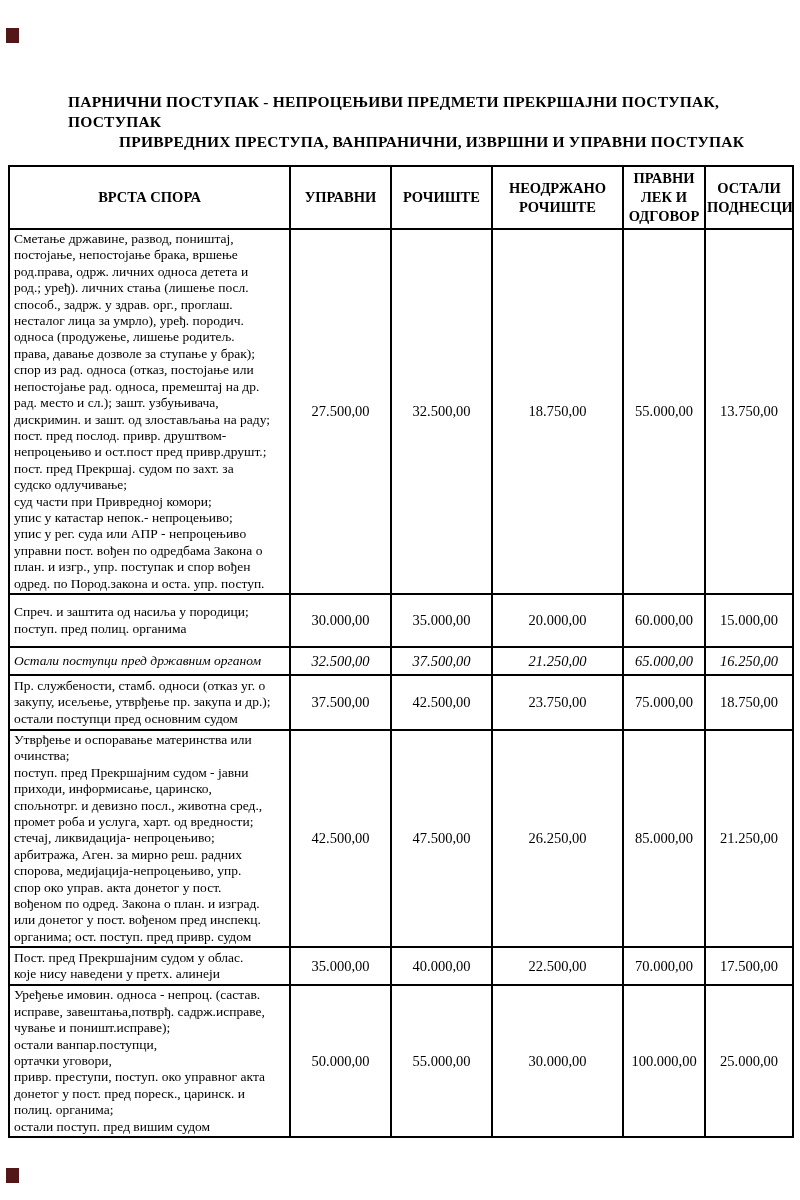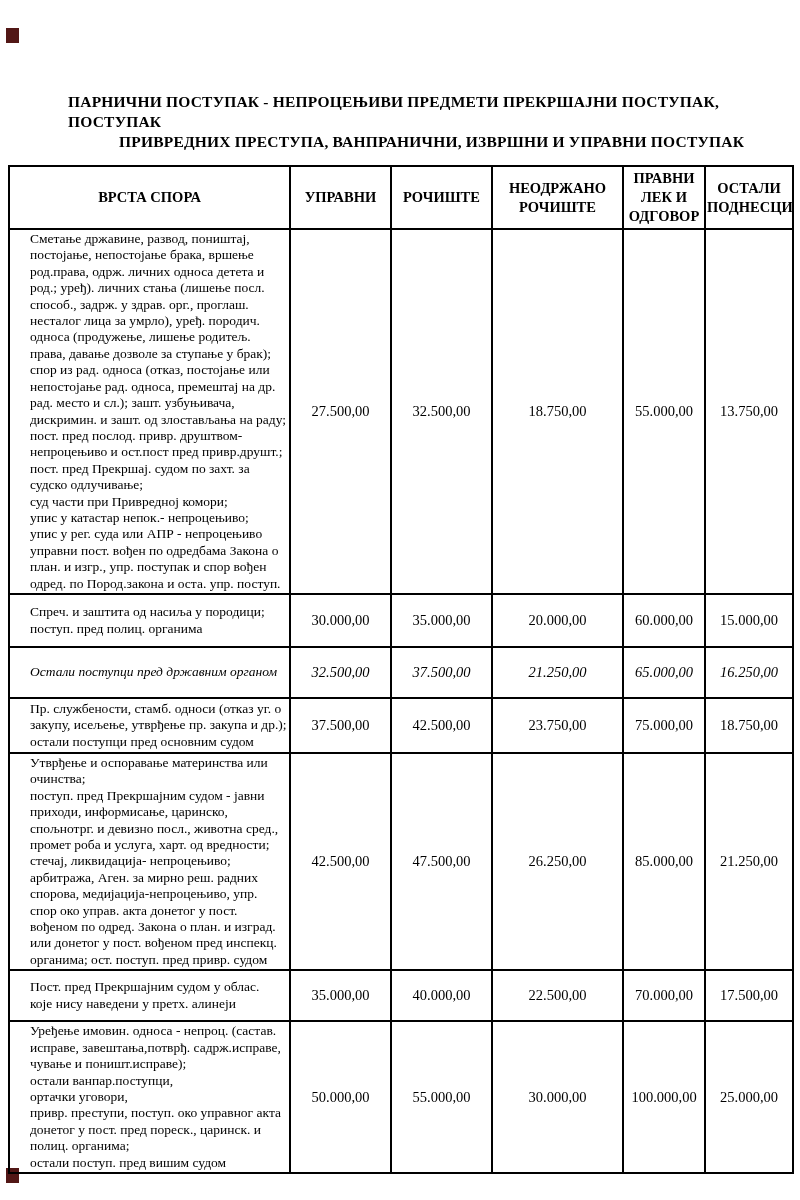--- a/index.html
+++ b/index.html
@@ -52,36 +52,36 @@
     vertical-align: middle;
     padding: 2px 1px;
     white-space: pre-line;
   }
   thead tr { height: 50px; }
   td.desc {
     font-size: 13.5px;
     line-height: 16.4px;
     text-align: left;
     vertical-align: middle;
-    padding: 1px 2px 1px 20px;
+    padding: 1px 2px 1px 4px;
     white-space: pre-line;
   }
   td.num {
     font-size: 14.5px;
     text-align: center;
     vertical-align: middle;
-    padding: 16px 2px;
+    padding: 4px 2px;
     white-space: nowrap;
   }
   tr.r1 { height: 365px; }
   tr.r2 { height: 53px; }
   tr.r3 { height: 28px; font-style: italic; }
   tr.r4 { height: 55px; }
   tr.r5 { height: 212px; }
-  tr.r6 { height: 44px; }
+  tr.r6 { height: 38px; }
   tr.r7 { height: 19px; }
   tr.r8 { height: 148px; }
 </style>
 </head>
 <body>
 
 <div class="page">
 
   <div class="marker marker-top"></div>
   <div class="marker marker-bottom"></div>

